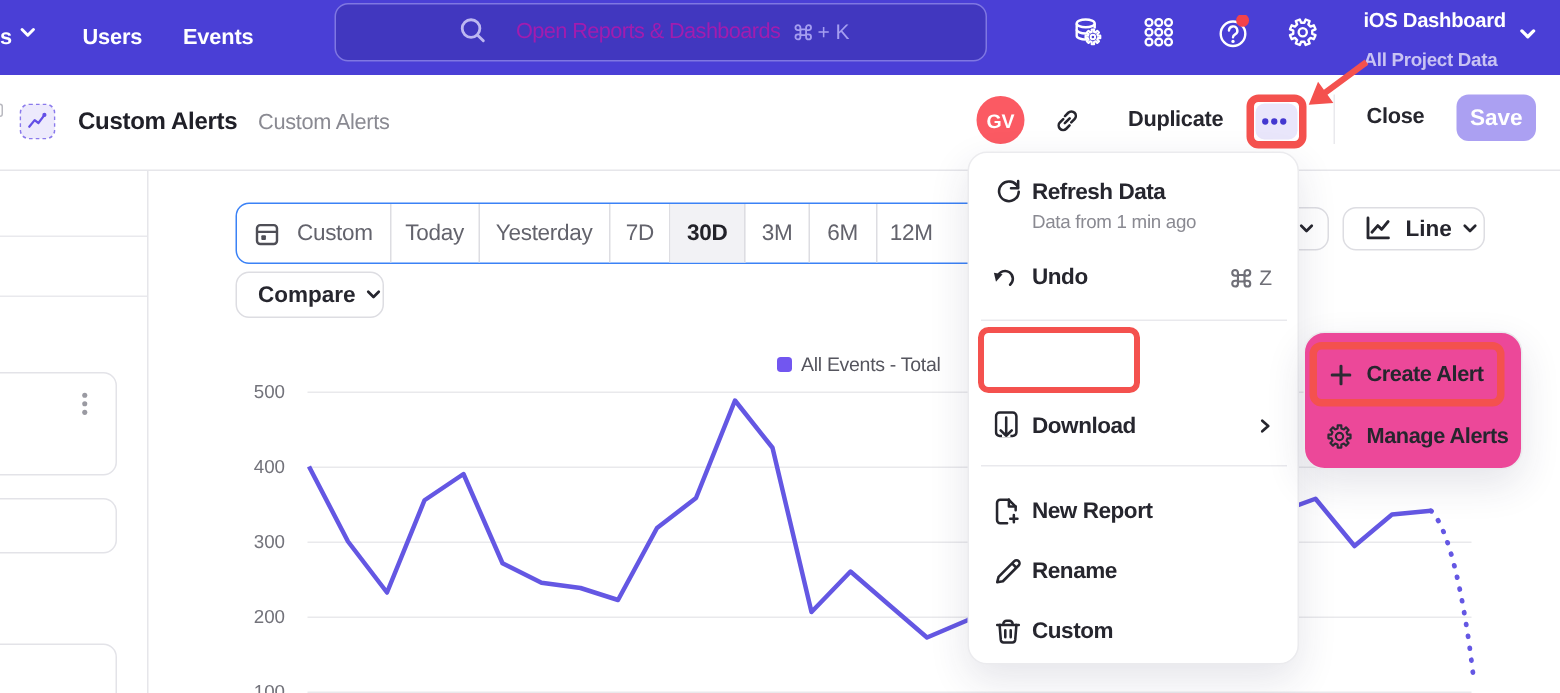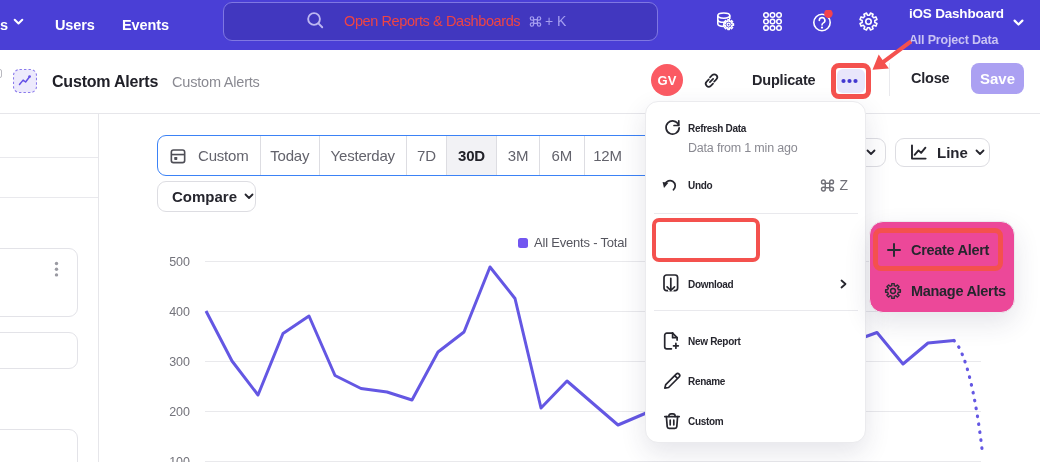--- a/index.html
+++ b/index.html
@@ -18,21 +18,21 @@
 .card { position:absolute; border:1px solid #e3e3e8; border-radius:9px; background:#fff; }
 
 #dategroup { position:absolute; left:157px; top:135px; width:549px; height:41px; border:1px solid #3b82f6; border-radius:9px; display:flex; }
 #dategroup .seg { height:100%; display:flex; align-items:center; justify-content:center; font-size:15px; letter-spacing:-0.2px; color:#63636c; border-right:1px solid #dddde2; }
 #dategroup .seg:last-child { border-right:none;text-align:right; }
 .btn { position:absolute; border:1px solid #dddde2; border-radius:9px; background:#fff; display:flex; align-items:center; font-size:15px; font-weight:700; color:#26262e; }
 
 #menu { position:absolute; left:645px; top:101px; width:221px; height:342px; background:#fff; border:1px solid #ebebee; border-radius:13px; box-shadow:0 10px 26px rgba(45,45,85,.12); }
 .mi { position:absolute; left:0; width:221px; height:40px; }
 .mi .ic { position:absolute; left:17px; top:11px; }
-.mi .tx { position:absolute; left:42px; top:50%; transform:translateY(-50%); font-size:10px; letter-spacing:-0.3px; font-weight:700; color:#26262e; white-space:nowrap; }
+.mi .tx { position:absolute; left:42px; top:50%; transform:translateY(-50%); font-size:15px; letter-spacing:-0.3px; font-weight:700; color:#26262e; white-space:nowrap; }
 .sep { position:absolute; left:8px; width:204px; height:1px; background:#e9e9ed; }
 #submenu { position:absolute; left:869px; top:221px; width:146px; height:92px; background:#ec4899; border:1px solid #ebebee; border-radius:14px; box-shadow:0 10px 26px rgba(45,45,85,.12); }
 
 .redbox { position:absolute; border:5px solid #f4514e; border-radius:8px; }
 svg { display:block; }
 </style>
 </head>
 <body>
 <div id="app">
 
@@ -148,21 +148,21 @@
 <svg class="abs" style="left:13px;top:18px;" width="11" height="8" viewBox="0 0 11 8">
       <path d="M1.7 1.7L5.5 5.5l3.8-3.8" stroke="#fff" stroke-width="2" fill="none" stroke-linecap="round" stroke-linejoin="round"></path>
     </svg>
 <div class="navitem" style="left:55px;">Users</div>
 <div class="navitem" style="left:122px;">Events</div>
 <div id="search"></div>
 <svg class="abs" style="left:305px;top:10px;" width="21" height="21" viewBox="0 0 20 20">
       <circle cx="8.6" cy="8.6" r="5.6" stroke="#bdb7f1" stroke-width="1.8" fill="none"></circle>
       <path d="M12.8 12.8l3.6 3.6" stroke="#bdb7f1" stroke-width="1.8" stroke-linecap="round"></path>
     </svg>
-<div class="abs" style="left:344px;top:13px;font-size:14.5px;letter-spacing:-0.4px;color:#ef4444;">Open Reports &amp; Dashboards</div>
+<div class="abs" style="left:344px;top:13px;font-size:14.5px;letter-spacing:-0.4px;color:#a21caf;">Open Reports &amp; Dashboards</div>
 <div class="abs" style="left:529px;top:13px;font-size:14px;color:#a59ef0;display:flex;align-items:center;"><svg width="13" height="13" viewBox="0 0 15 15" style="margin-right:3px;">
         <g stroke="#a59ef0" stroke-width="1.4" fill="none">
           <path d="M5.3 5.3V3.9a1.9 1.9 0 1 0-1.9 1.9h1.9zM9.7 5.3V3.9a1.9 1.9 0 1 1 1.9 1.9H9.7zM5.3 9.7v1.4a1.9 1.9 0 1 1-1.9-1.9h1.9zM9.7 9.7v1.4a1.9 1.9 0 1 0 1.9-1.9H9.7z"></path>
           <path d="M5.3 5.3h4.4v4.4H5.3z"></path>
         </g>
       </svg>+ K</div>
 
 <svg class="abs" style="left:715px;top:11px;" width="21" height="21" viewBox="0 0 21 21">
   <g stroke="#fff" stroke-width="1.6" fill="none">
     <ellipse cx="8.8" cy="4.6" rx="6" ry="2.6"></ellipse>

